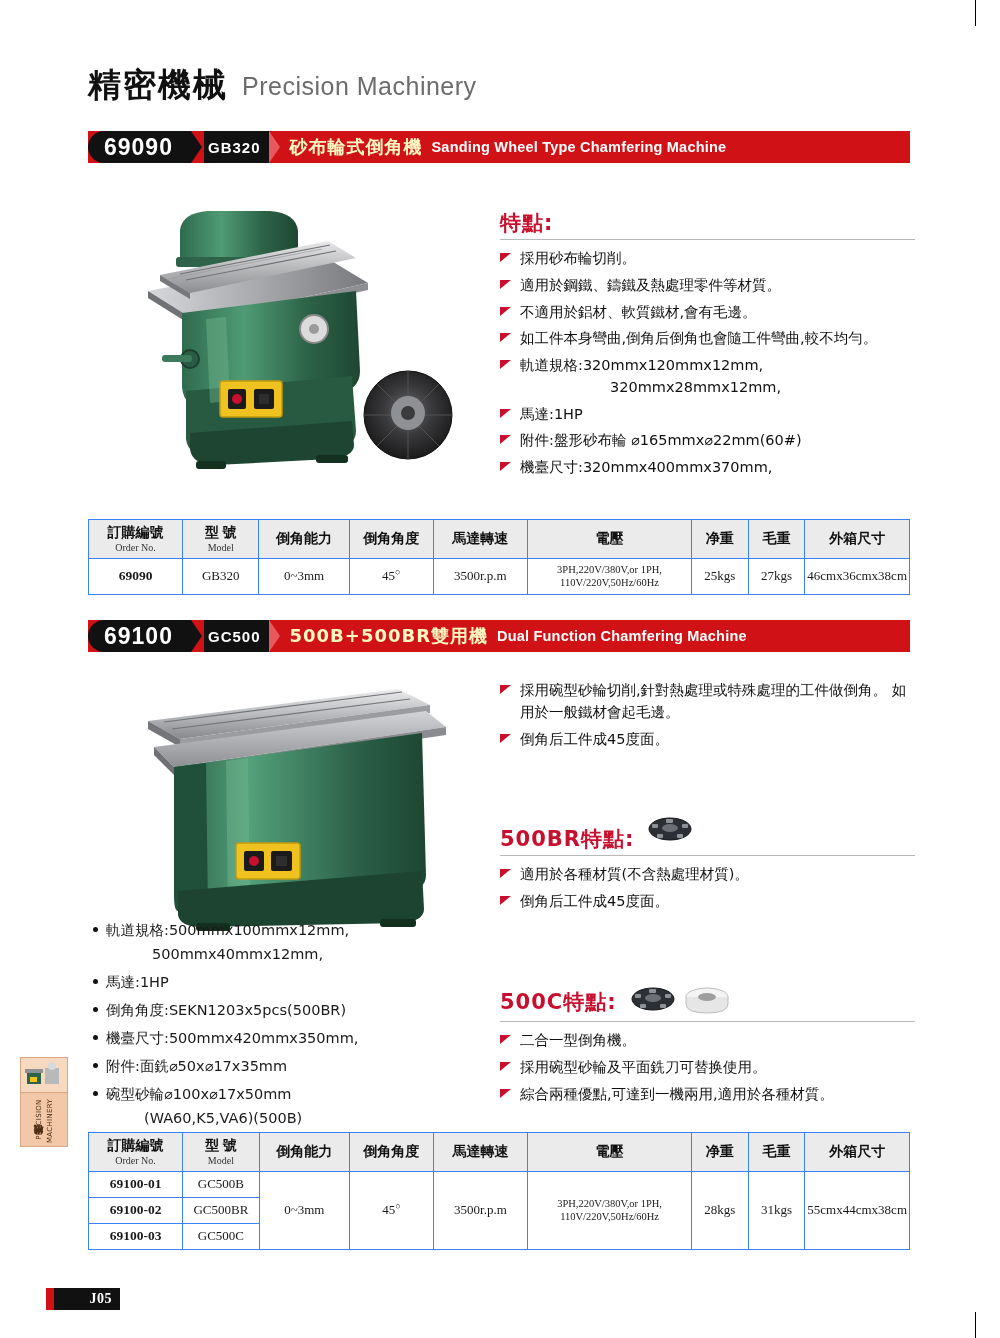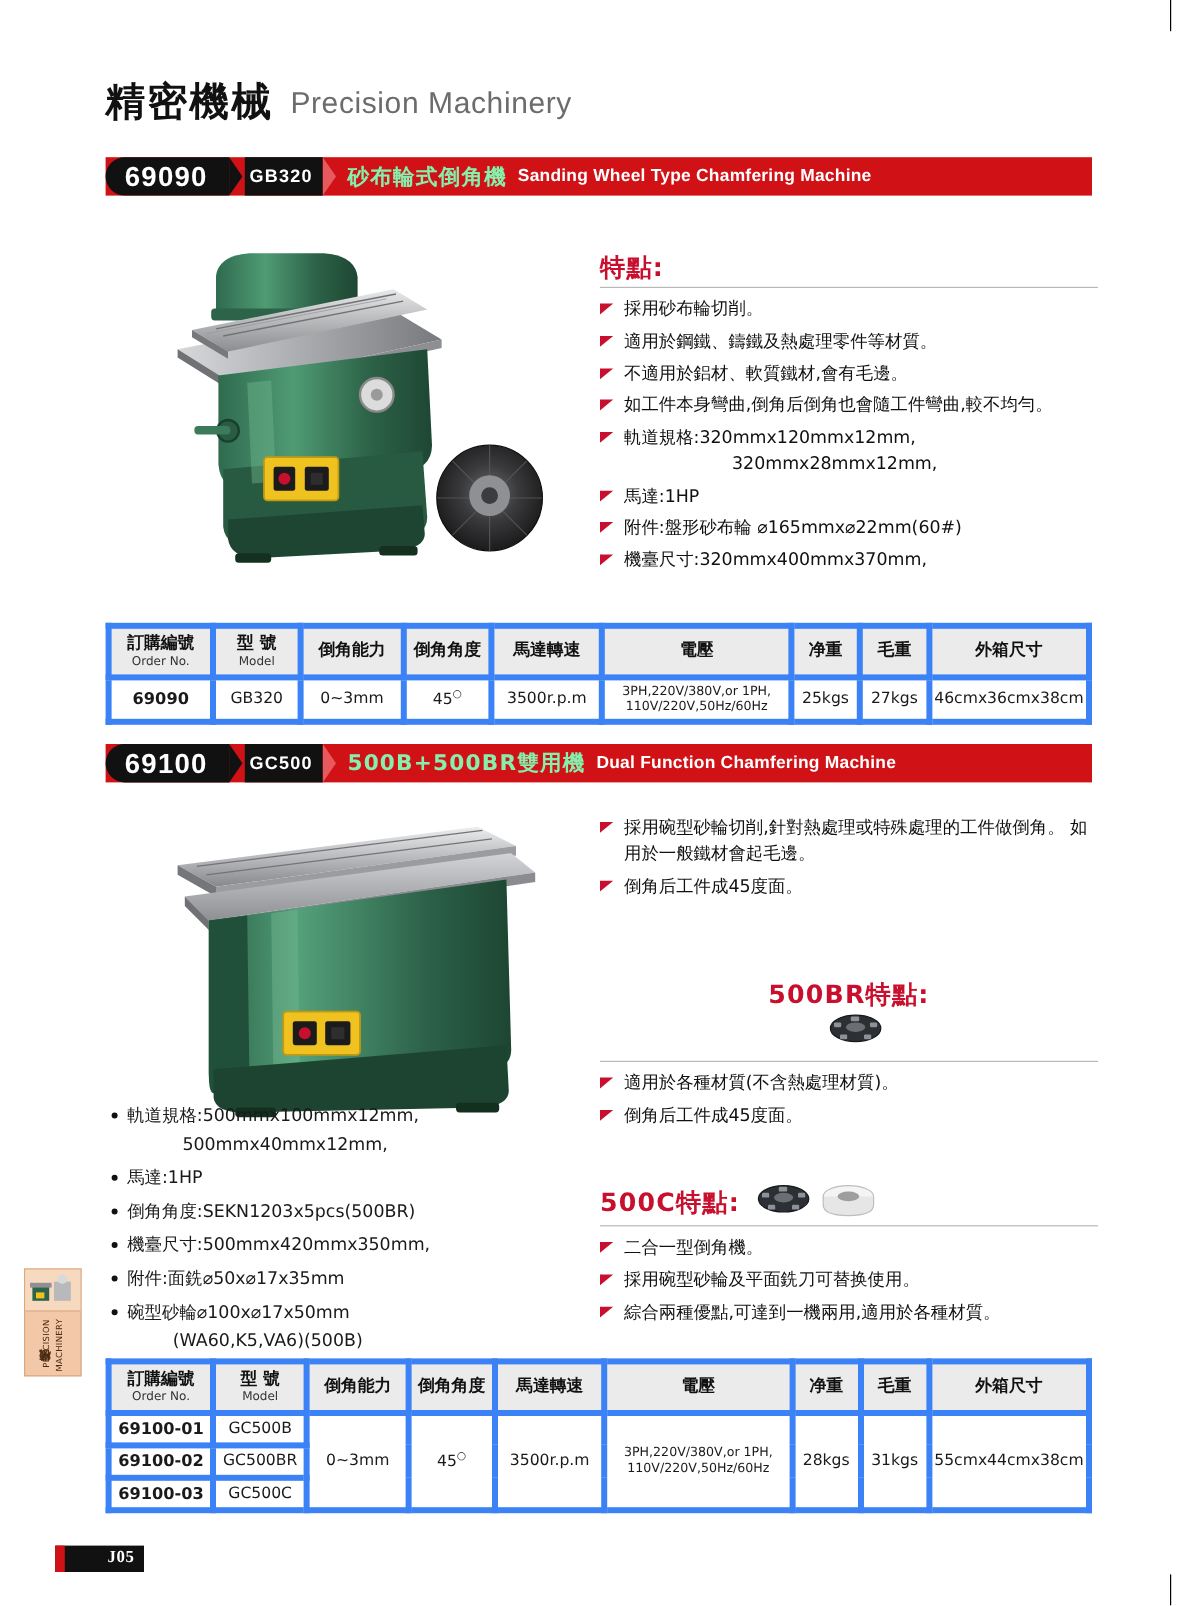--- a/index.html
+++ b/index.html
@@ -94,21 +94,21 @@
   }
   .chev-outline {
     width: 0; height: 0;
     border-top: 16px solid transparent;
     border-bottom: 16px solid transparent;
     border-left: 11px solid #e8595d;
     margin-right: 10px;
   }
   .title-cn {
     font-family: "DejaVu Sans", sans-serif;
-    color: #86efac;
+    color: #fef9c3;
     font-size: 18px;
     font-weight: bold;
     letter-spacing: 1px;
     margin-right: 9px;
   }
   .title-en {
     color: #fff;
     font-size: 14.5px;
     font-weight: bold;
     letter-spacing: 0.2px;
@@ -174,24 +174,25 @@
   ul.dots > li.nodot { padding-left: 14px; }
   ul.dots > li.nodot::before { display: none; }
 
   
   table.spec {
     border-collapse: collapse;
     position: absolute;
     font-family: "DejaVu Sans", sans-serif;
   }
   table.spec th, table.spec td {
-    border: 5px solid #3b82f6;
+    border: 1px solid #3b82f6;
     text-align: center;
     vertical-align: middle;
     padding: 3px 2px;
+    font-family: Liberation Serif, serif;
   }
   table.spec thead th {
     background: #ebebeb;
     font-weight: normal;
     padding: 4px 2px;
   }
   .th-cn { font-size: 14px; font-weight: bold; color: #111; display: block; line-height: 1.25;}
   .th-en { font-size: 10px; color: #333; display: block; line-height: 1.2;}
   td.ord { font-weight: bold; font-size: 13.5px; }
   td.cell { font-size: 13px; }
@@ -513,21 +514,21 @@
   </div>
 
   <div style="position:absolute; left:500px; top:680px; width:415px;">
     <ul class="feats">
       <li><span class="arrow"></span><span>採用碗型砂輪切削,針對熱處理或特殊處理的工件做倒角。 如用於一般鐵材會起毛邊。</span></li>
       <li><span class="arrow"></span><span>倒角后工件成45度面。</span></li>
     </ul>
   </div>
 
   <div style="position:absolute; left:500px; top:815px; width:415px;">
-    <div style="display:flex; align-items:center; border-bottom:1px solid #b9b9b9; padding-bottom:2px; margin-bottom:8px;flex-direction:column;">
+    <div style="display:flex; align-items:flex-end; border-bottom:1px solid #b9b9b9; padding-bottom:2px; margin-bottom:8px;">
       <div class="feat-head" style="border:none; margin:0; padding:0;">500BR特點:</div>
       <span style="margin-left:10px;">
         <svg class="disc-cup" viewBox="0 0 52 34" xmlns="http://www.w3.org/2000/svg">
           <ellipse cx="26" cy="14" rx="21" ry="11" fill="#2c2f33" stroke="#17191c"></ellipse>
           <ellipse cx="26" cy="13" rx="8" ry="4" fill="#6b6f74"></ellipse>
           <g fill="#8d9298">
             <rect x="8" y="9" width="6" height="4" rx="1"></rect>
             <rect x="38" y="9" width="6" height="4" rx="1"></rect>
             <rect x="22" y="4" width="7" height="4" rx="1"></rect>
             <rect x="13" y="19" width="6" height="4" rx="1"></rect>

